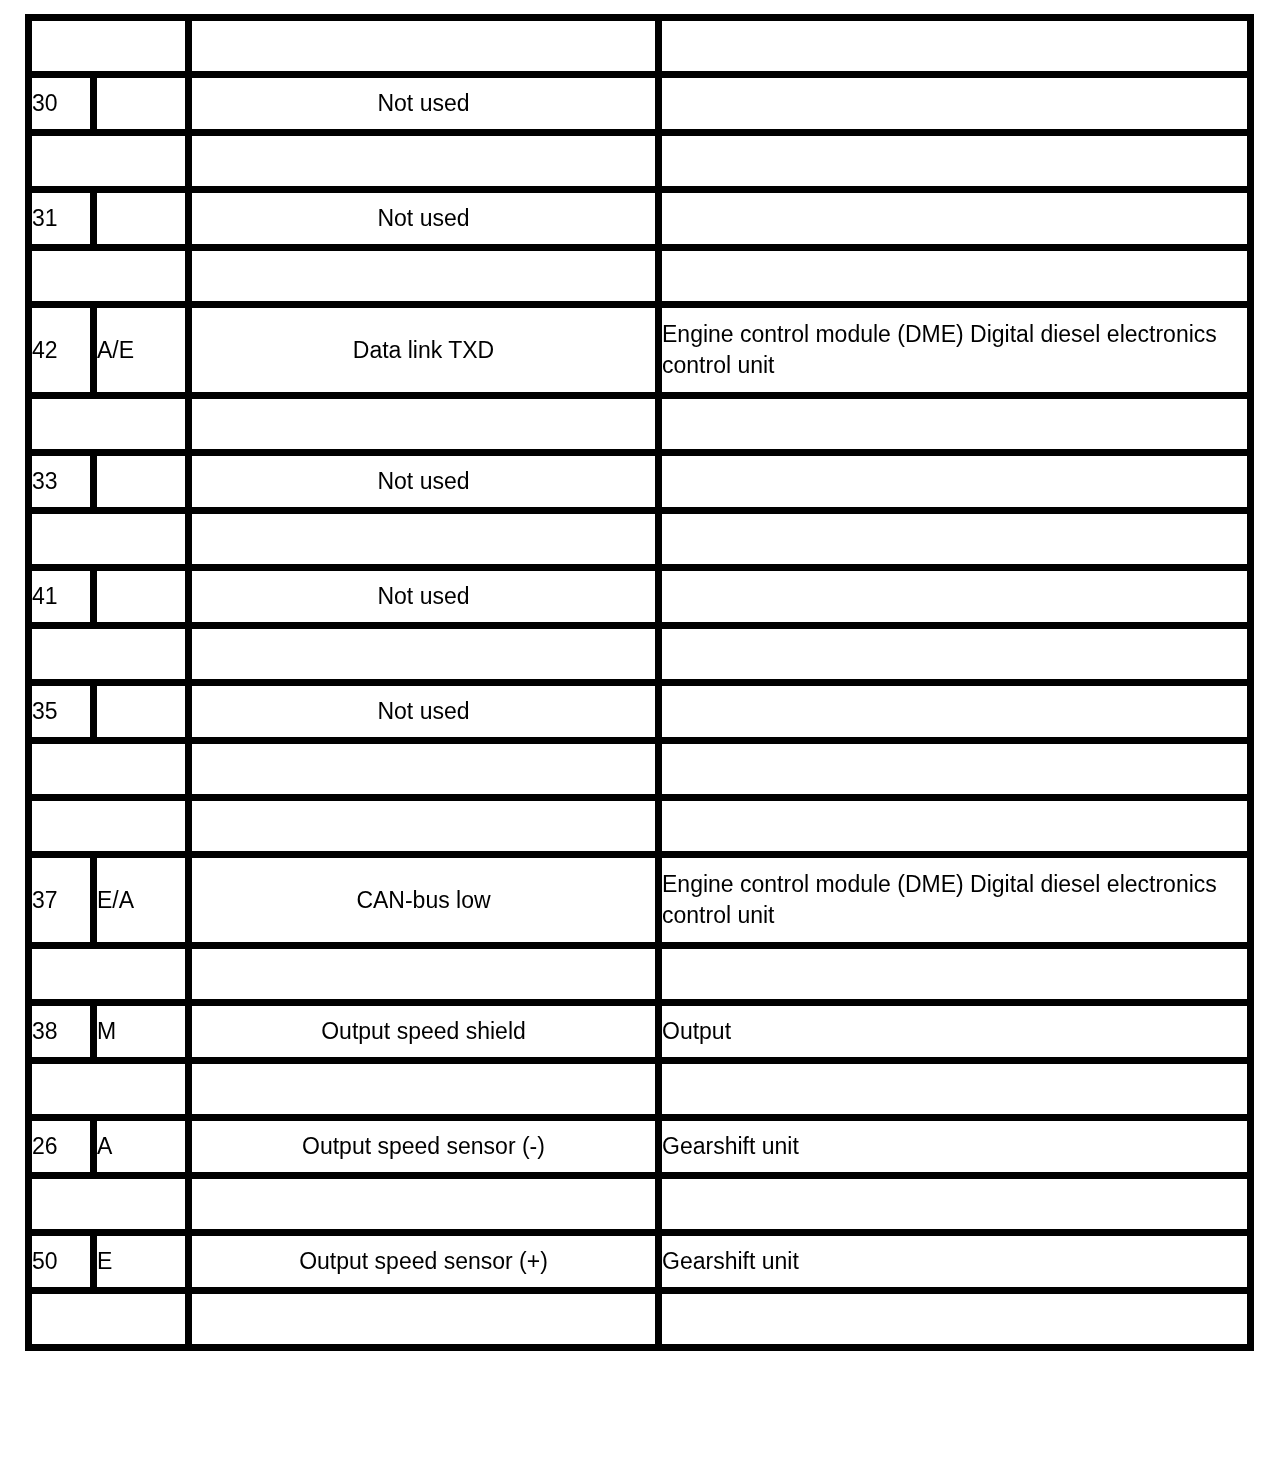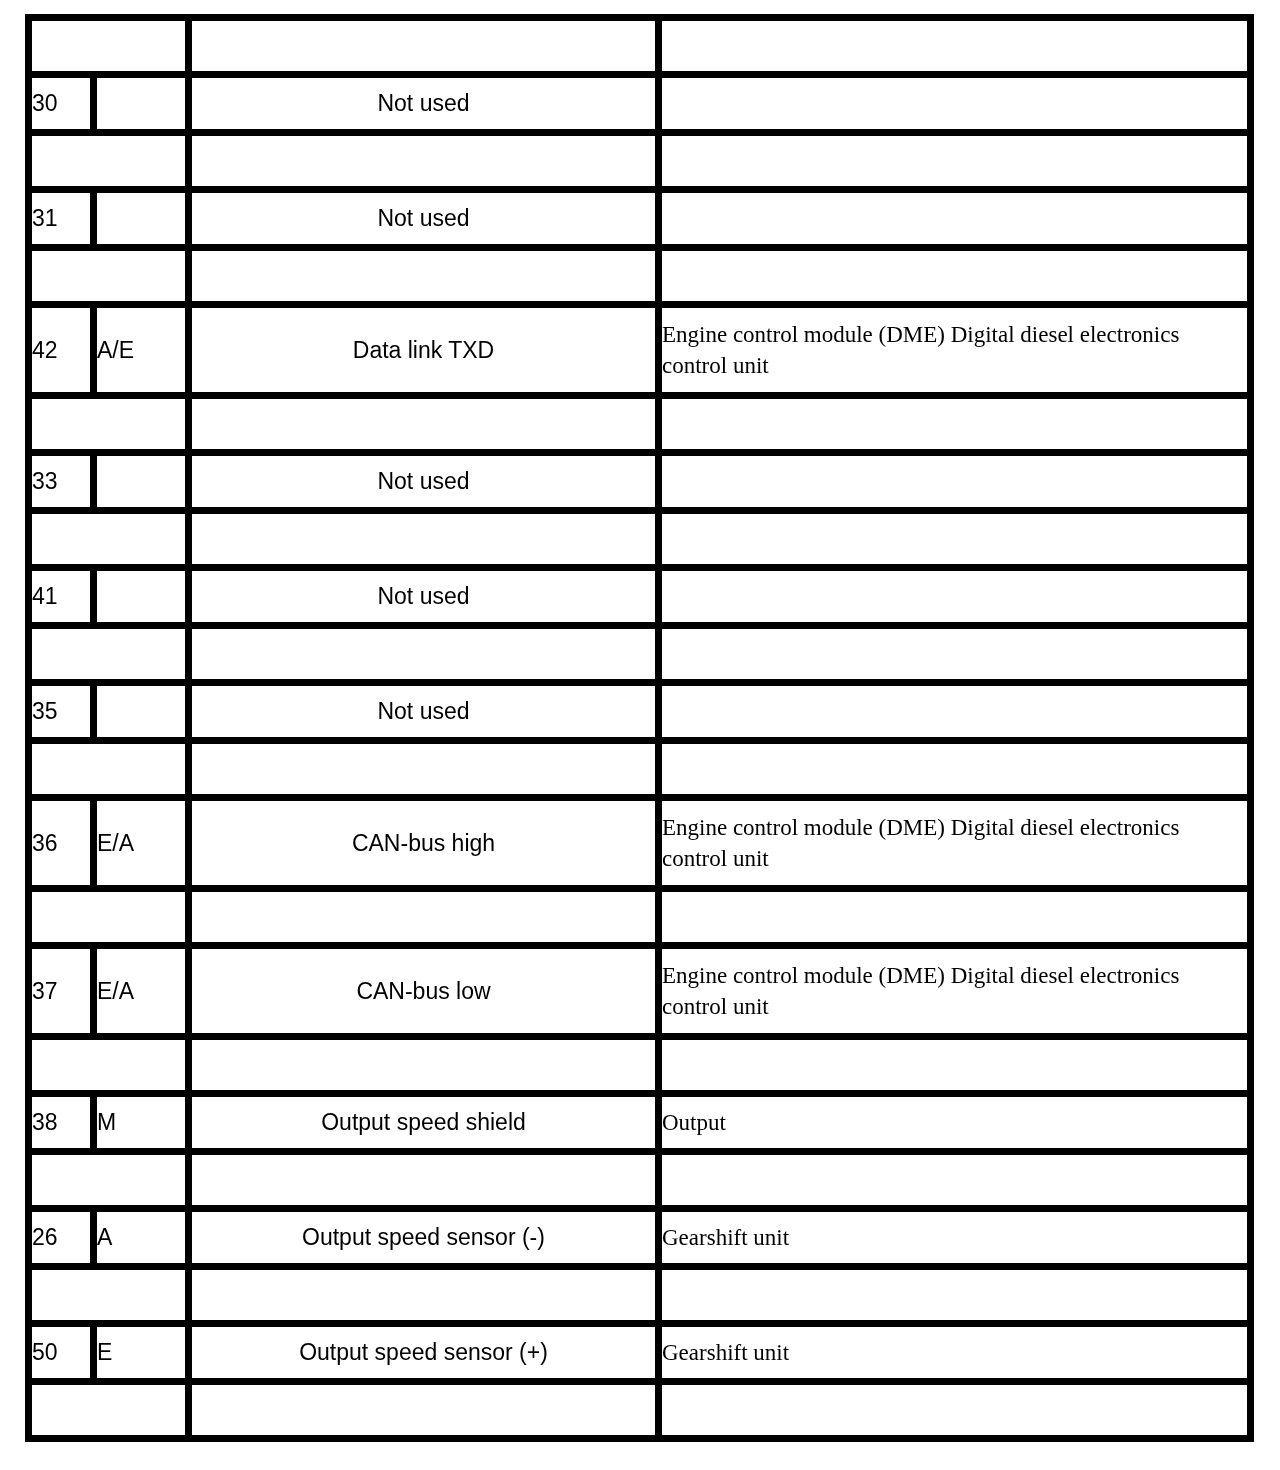--- a/index.html
+++ b/index.html
@@ -30,21 +30,21 @@
     background: #ffffff;
     vertical-align: middle;
     padding: 0;
     font-size: 23px;
     line-height: 31px;
     overflow: hidden;
   }
   td.c-pin        { padding-left: 12px; margin-left: 36px; }
   td.c-type       { padding-left: 12px; }
   td.c-signal     { padding-left: 15px; text-align: center; }
-  td.c-connection { padding-left: 16px; padding-right: 8px; font-family: Liberation Serif, serif; }
+  td.c-connection { padding-left: 16px; padding-right: 8px; }
   tr.row-spacer td, tr.row-header td { height: 50px; }
   tr.row-data td   { height: 51px; }
   tr.row-tall td   { height: 84px; }
 </style>
 </head>
 <body>
 
 <div class="page">
   <table class="pin-table">
     <colgroup>
@@ -132,26 +132,20 @@
         <td class="c-signal">Not used</td>
         <td class="c-connection"></td>
       </tr>
 
       <tr class="row-spacer">
         <td colspan="2"></td>
         <td></td>
         <td></td>
       </tr>
 
-      <tr class="row-tall">
-        <td class="c-pin">36</td>
-        <td class="c-type">E/A</td>
-        <td class="c-signal">CAN-bus high</td>
-        <td class="c-connection">Engine control module (DME) Digital diesel electronics control unit</td>
-      </tr>
 
       <tr class="row-spacer">
         <td colspan="2"></td>
         <td></td>
         <td></td>
       </tr>
 
       <tr class="row-tall">
         <td class="c-pin">37</td>
         <td class="c-type">E/A</td>

